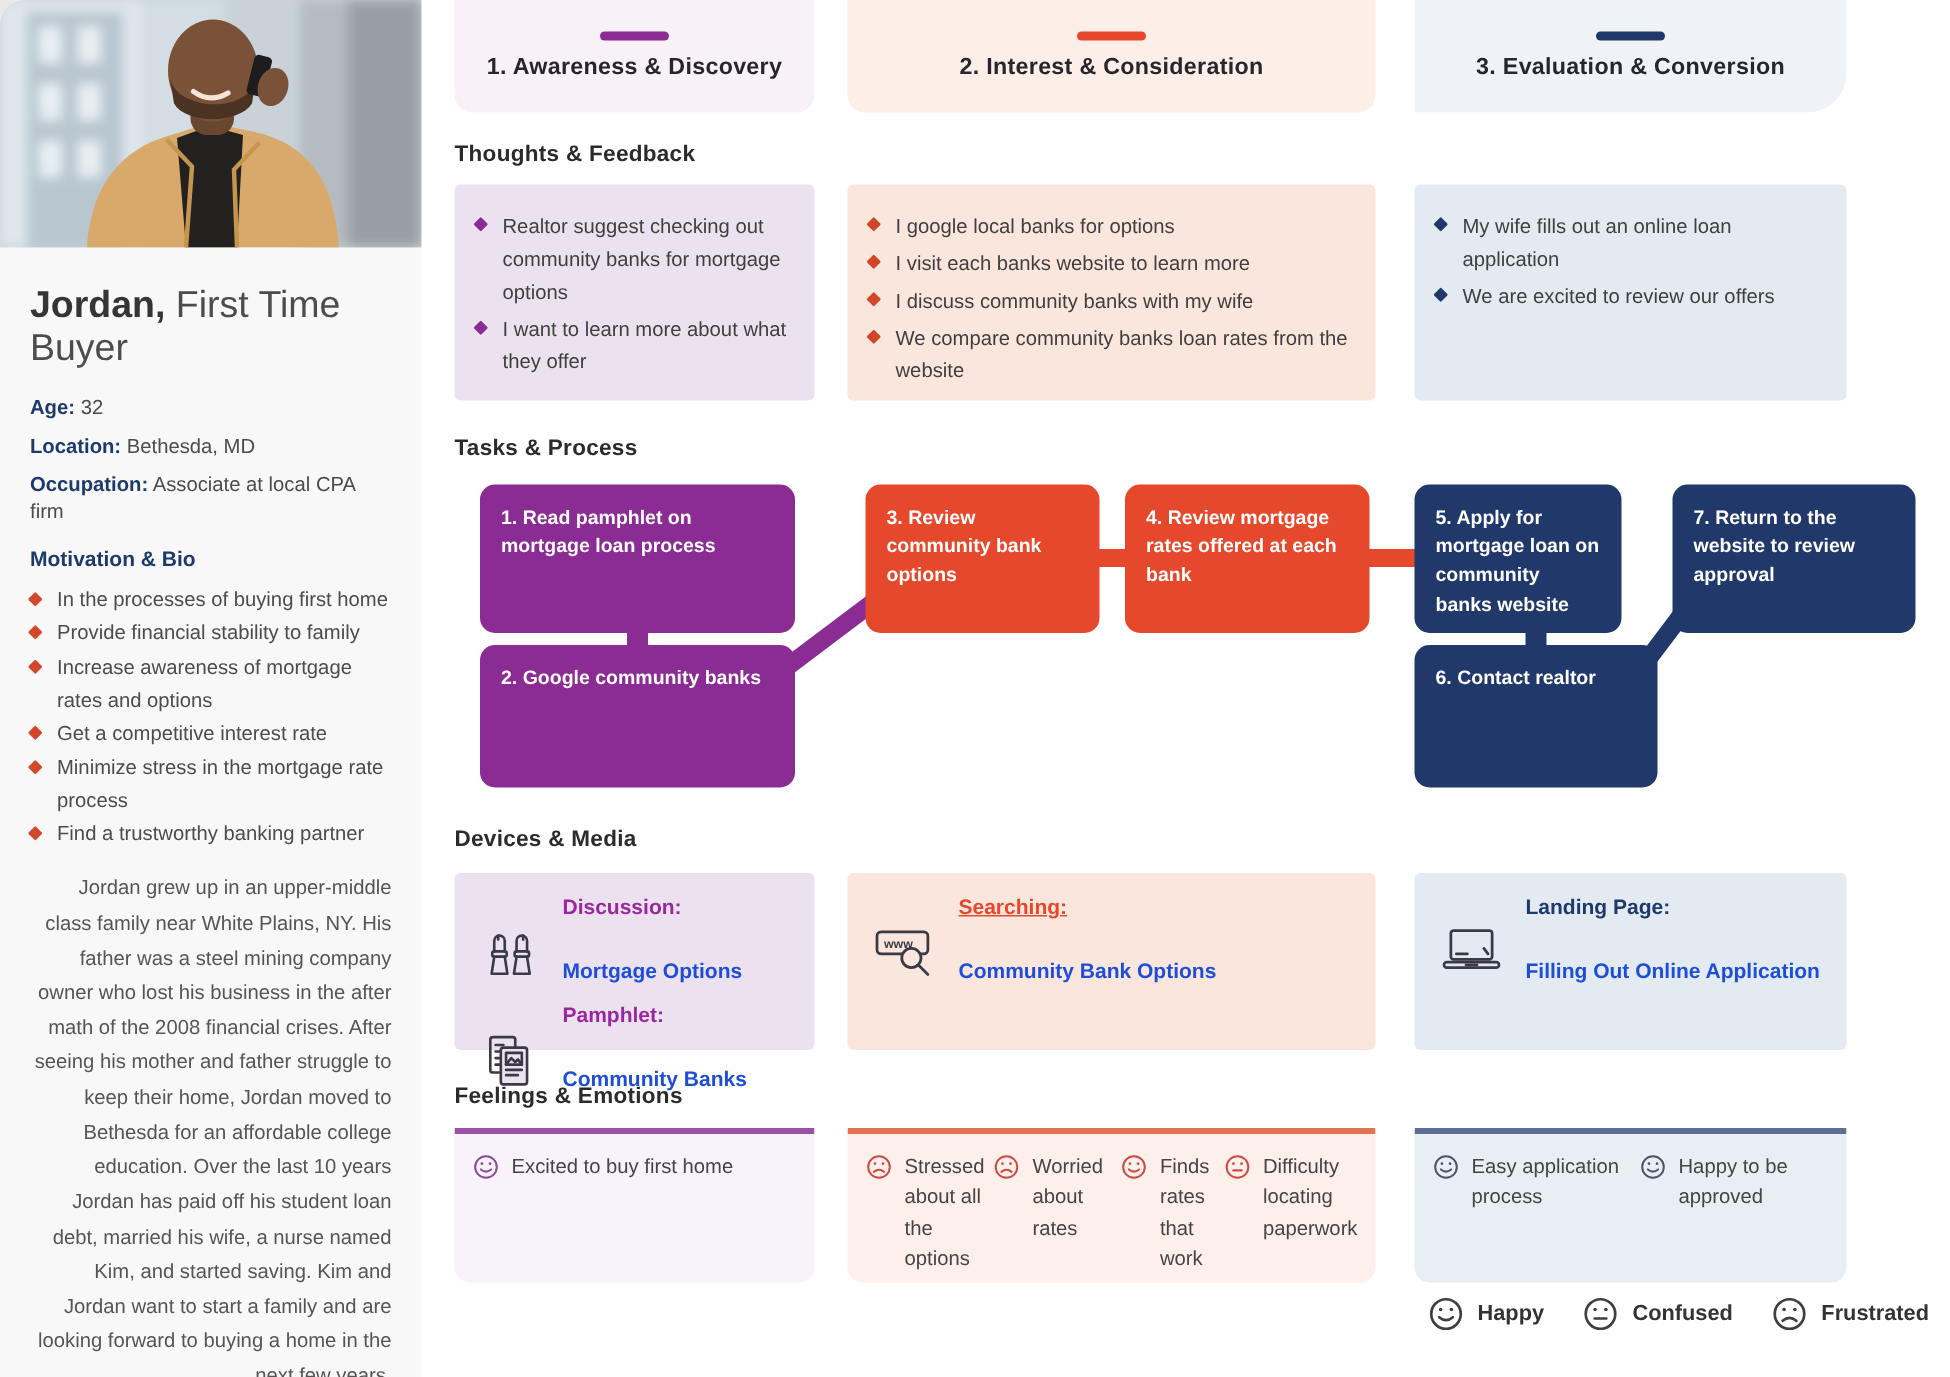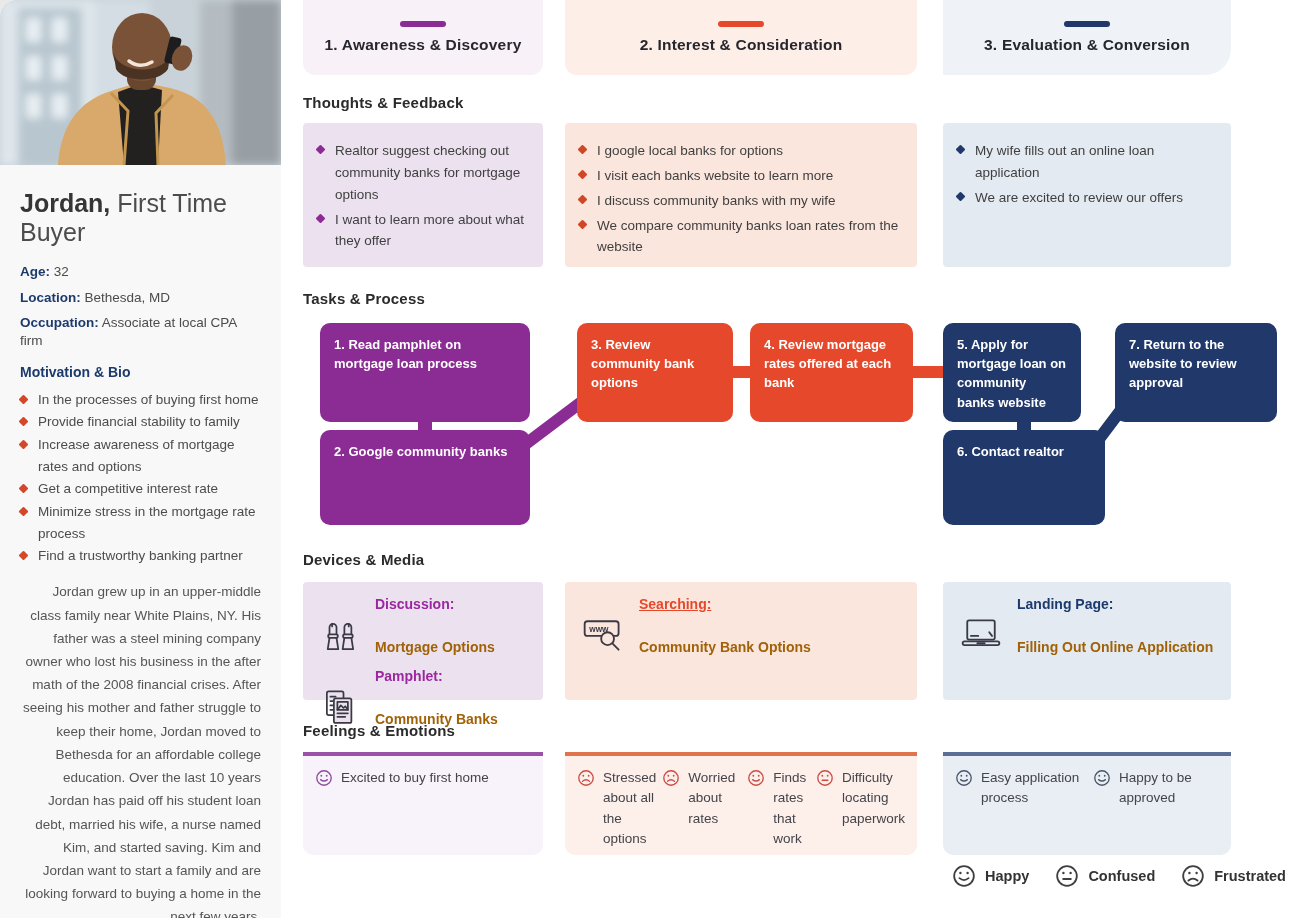--- a/index.html
+++ b/index.html
@@ -62,21 +62,21 @@
   .tb4 { left:469px; top:323px; width:163px; height:99px; }
   .tb5 { left:662px; top:323px; width:138px; height:99px; }
   .tb6 { left:662px; top:430px; width:162px; height:95px; }
   .tb7 { left:834px; top:323px; width:162px; height:99px; }
 
   .device-box { position:absolute; top:582px; height:118px; border-radius:4px; padding:13px 16px; display:flex; flex-direction:column; gap:10px; }
   .device-item { display:flex; gap:14px; align-items:flex-end; }
   .device-icon { flex-shrink:0; }
   .device-title { font-weight:bold; font-size:14px; line-height:1.4; }
   .dt-purple { color:#9b27a0; } .dt-orange { color:#e5482b;text-decoration:underline; } .dt-navy { color:#1d3a6d; }
-  .device-sub { font-weight:bold; font-size:14px; color:#a16207; line-height:1.4;margin-top:23px; }
+  .device-sub { font-weight:bold; font-size:14px; color:#1d4ed8; line-height:1.4;margin-top:23px; }
 
   .feel-box { position:absolute; top:752px; height:103px; border-radius:0 0 10px 10px; padding:12px 12px; }
   .fb1 { background:#f8f2fa; border-top:4px solid #9b51a5; }
   .fb2 { background:#fdefe9; border-top:4px solid #e0744c; }
   .fb3 { background:#e9eef5; border-top:4px solid #5b6e95; }
   .feel-cols { display:flex; gap:12px; }
   .feel-col { display:flex; flex-direction:row; gap:6px; flex:1; }
   .feel-item { display:flex; gap:8px; font-size:13.5px; color:#44444a; line-height:1.5; }
   .feel-item svg { flex-shrink:0; margin-top:1px; }
 

